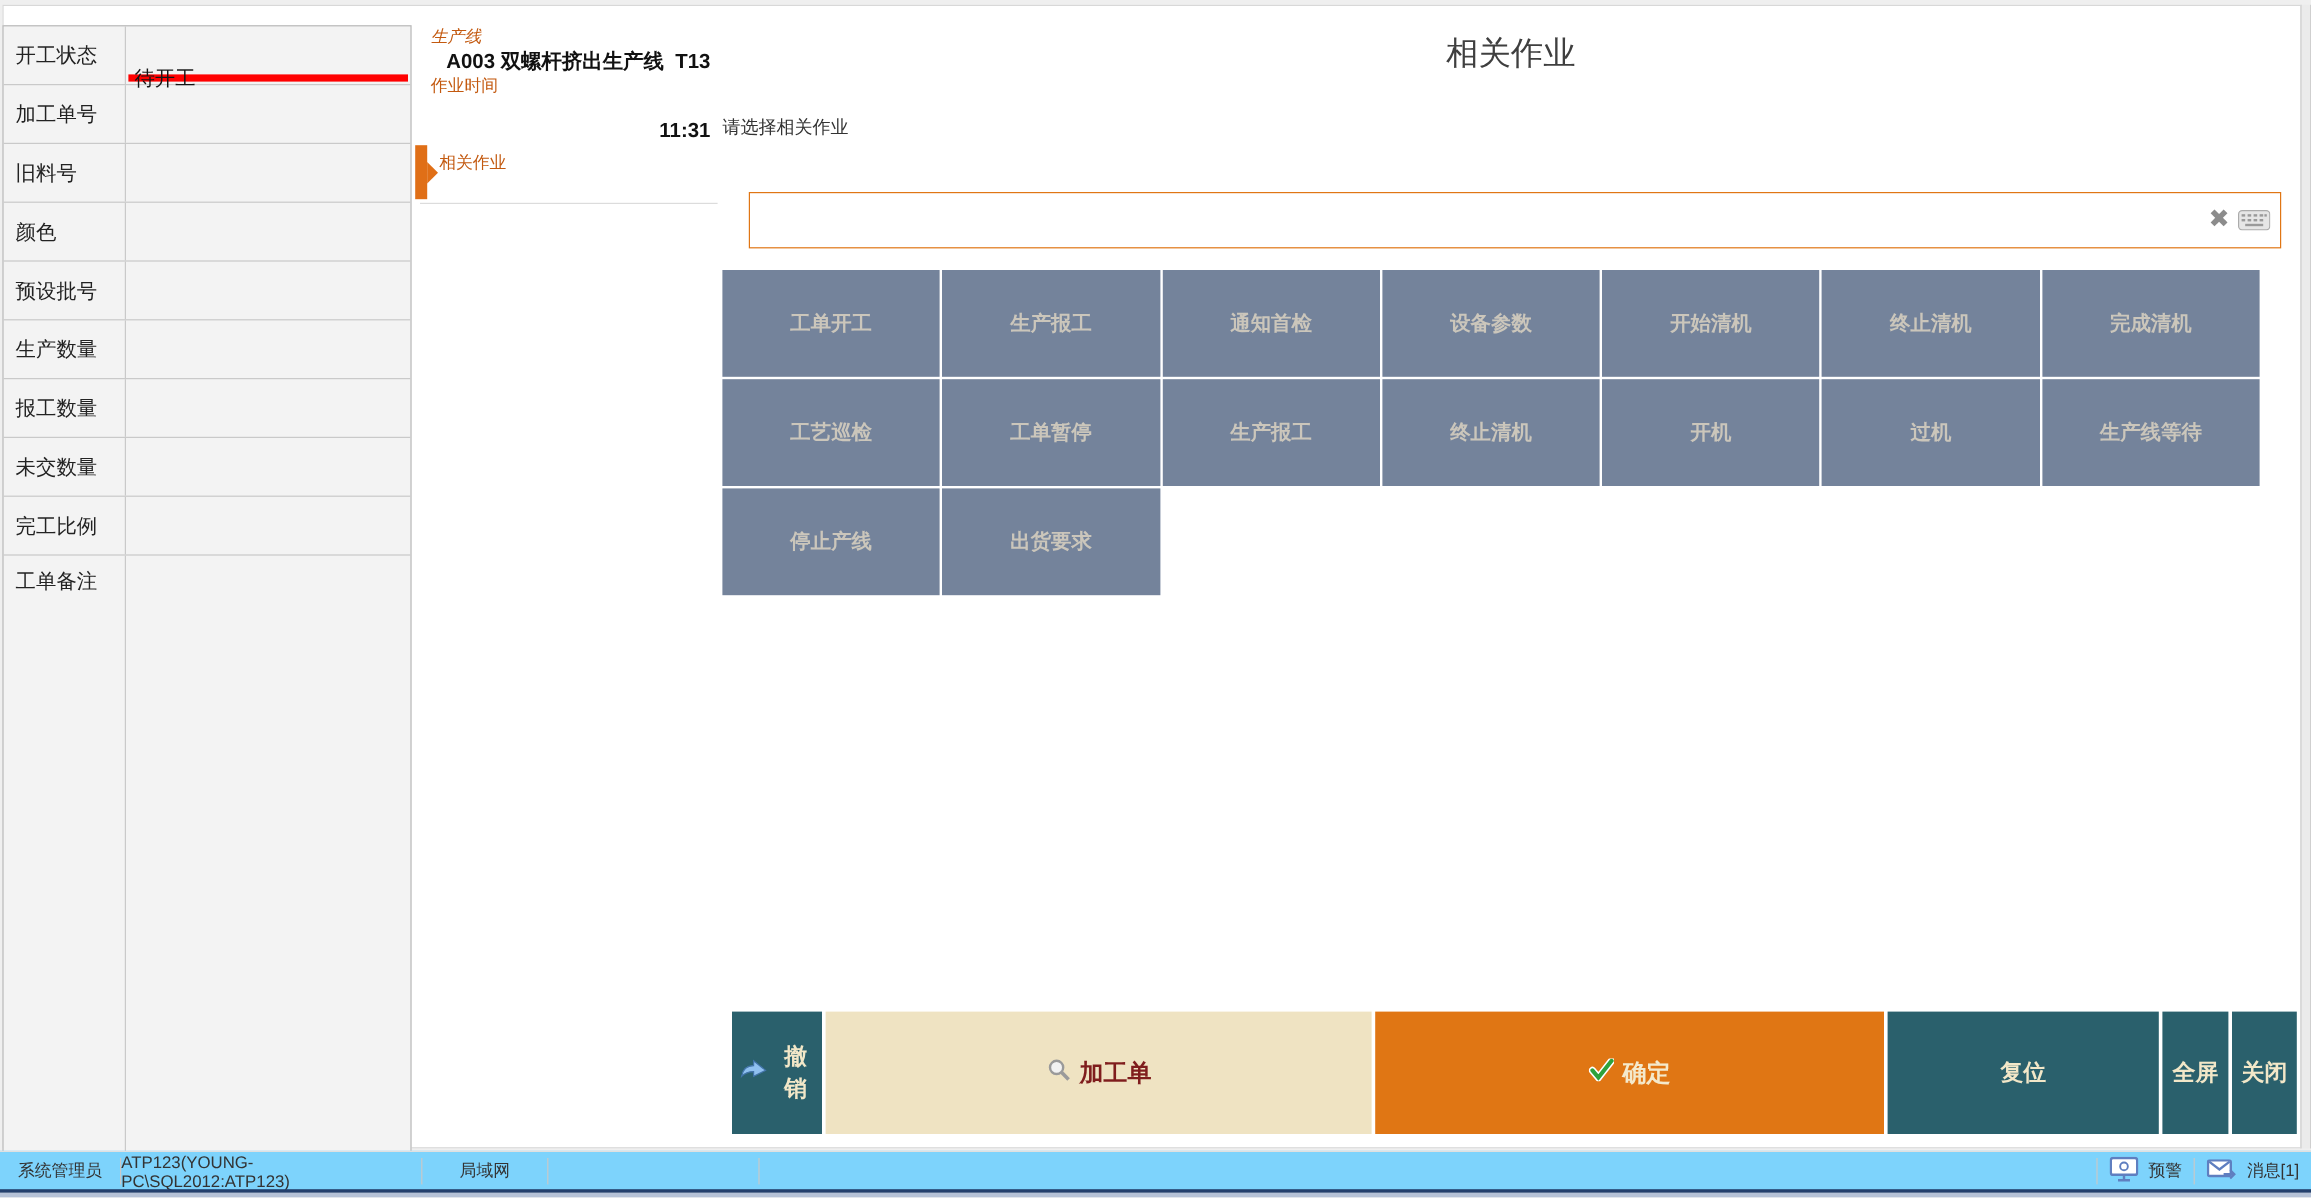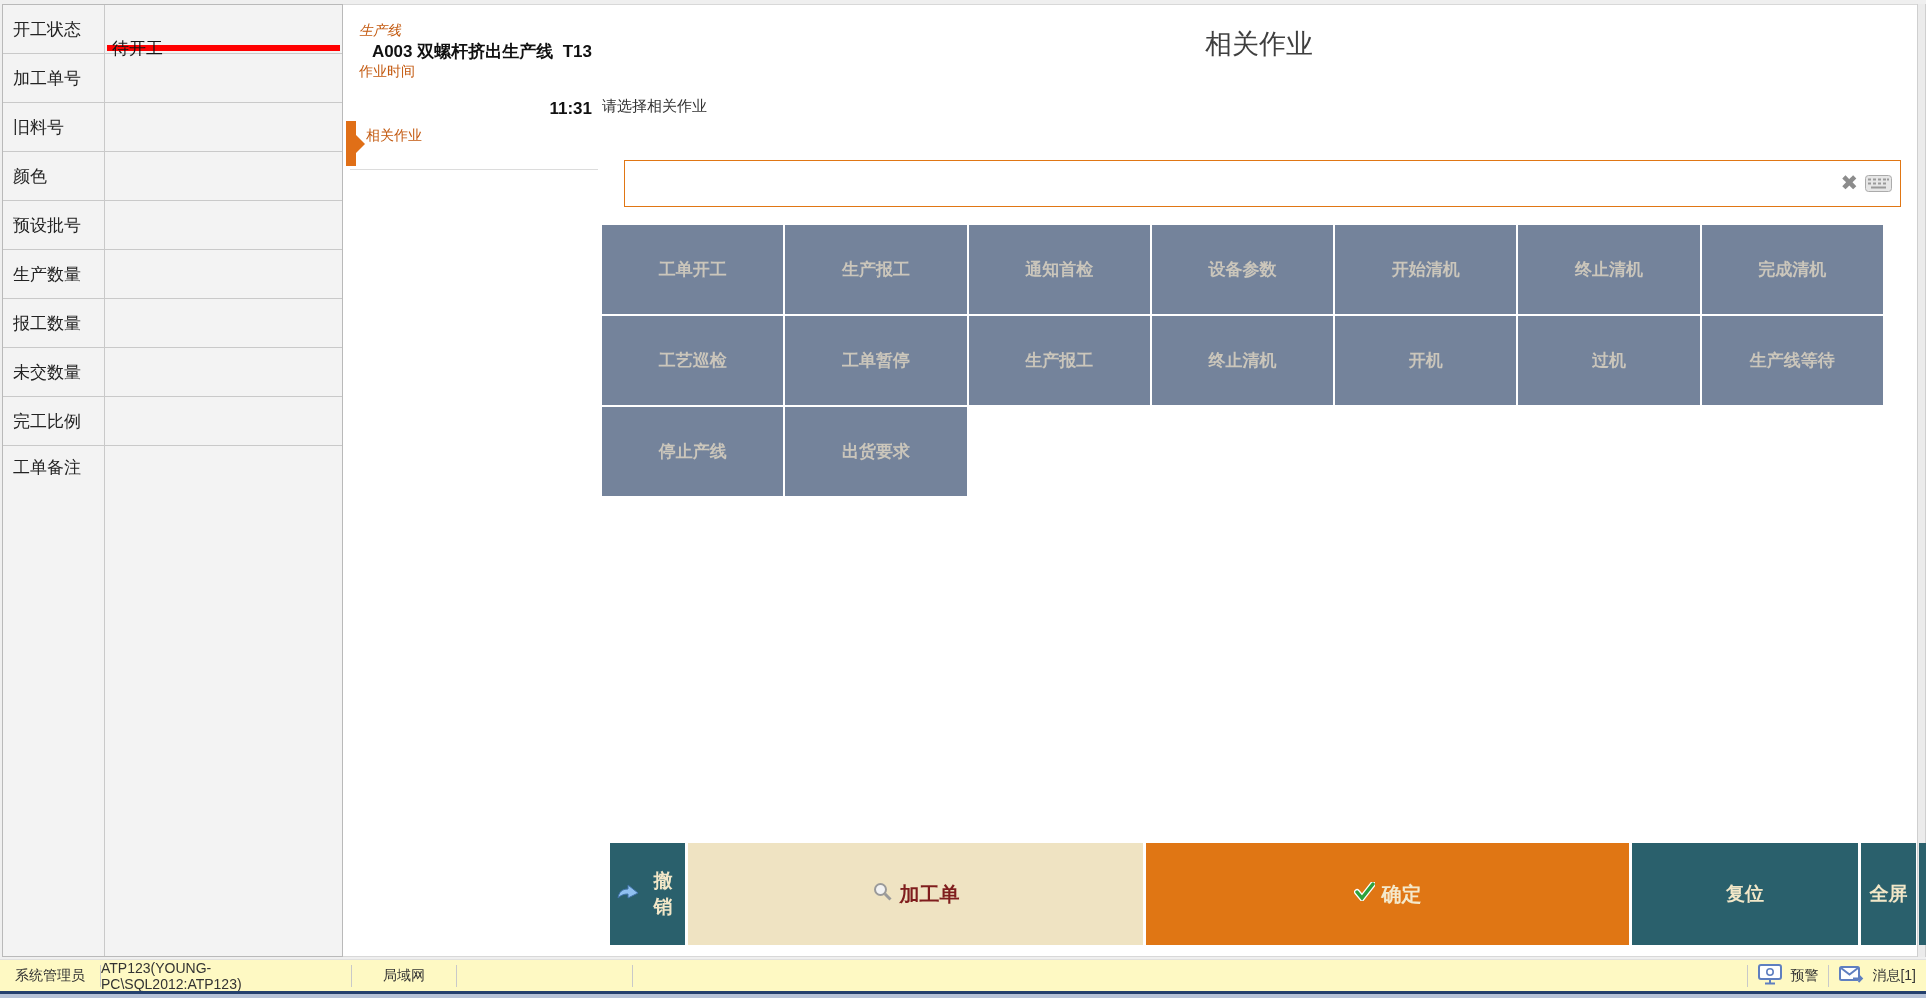--- a/index.html
+++ b/index.html
@@ -2,21 +2,21 @@
 <html><head>
 <meta charset="utf-8">
 <style>
   html,body{margin:0;padding:0;}
   body{font-family:"Liberation Sans","DejaVu Sans",sans-serif;}
   .app{position:relative;width:1926px;height:998px;background:#EFEFEF;overflow:hidden;}
   .content{position:absolute;left:2px;top:4px;width:1916px;height:953px;background:#FFFFFF;border:1px solid #D8D8D8;box-sizing:border-box;}
   .right-strip{position:absolute;left:1917px;top:4px;width:9px;height:953px;background:#EBEBEB;border-left:1px solid #CFCFCF;border-right:1px solid #CFCFCF;box-sizing:border-box;}
 
   
-  .sidebar{position:absolute;left:2px;top:4px;width:341px;height:953px;background:#F3F3F3;border:1px solid #B9B9B9;box-sizing:border-box;display:flex;flex-direction:column;}
+  .sidebar{position:absolute;left:2px;top:21px;width:341px;height:953px;background:#F3F3F3;border:1px solid #B9B9B9;box-sizing:border-box;display:flex;flex-direction:column;}
   .srow{display:flex;height:48px;border-bottom:1px solid #C9C9C9;flex:0 0 auto;}
   .srow.tall{flex:1 1 auto;height:auto;border-bottom:none;}
   .srow .lbl{width:102px;border-right:1px solid #C9C9C9;display:flex;align-items:center;padding-left:10px;font-size:17px;color:#222;box-sizing:border-box;}
   .srow.tall .lbl{align-items:flex-start;padding-top:10px;}
   .srow .val{flex:1;position:relative;font-size:17px;color:#222;}
   .val-red{position:absolute;left:2px;top:2px;right:2px;bottom:2px;background:#FF0000;display:flex;align-items:center;padding-left:5px;font-size:17px;color:#151515;}
 
   
   .mid-label{position:absolute;font-size:14px;color:#C3590F;}
   .mid-value{position:absolute;right:1334px;font-size:17px;font-weight:bold;color:#111;white-space:pre;text-align:center;}
@@ -34,24 +34,24 @@
 
   .action-grid{position:absolute;left:602px;top:225px;width:1281px;display:grid;grid-template-columns:repeat(7,1fr);gap:2px;}
   .action-btn{height:89px;background:#74839B;color:#CBC6BB;font-size:17px;font-weight:bold;display:flex;align-items:center;justify-content:center;border:none;cursor:pointer;font-family:inherit;}
 
   
   .bottom-bar{position:absolute;left:610px;top:843px;height:102px;display:flex;gap:3px;}
   .bbtn{display:flex;align-items:center;justify-content:center;gap:7px;font-weight:bold;cursor:pointer;border:none;font-family:inherit;}
   .bbtn.teal{background:#2A606C;color:#F2E7C8;font-size:19px;}
   .bbtn.beige{background:#EFE3C2;color:#7f1d1d;font-size:20px;}
   .bbtn.orange{background:#E07614;color:#F4E9CC;font-size:20px;}
-  .w-undo{width:75px;}.w-order{width:455px;}.w-confirm{width:483px;}.w-reset{width:226px;}.w-full{width:55px;}.w-close{width:54px;}
-
-  
-  .status-bar{position:absolute;left:0;top:959px;width:1926px;height:32px;background:#fef9c3;border-top:1px solid #E0E0E0;display:flex;align-items:center;font-size:14px;color:#333;}
+  .w-undo{width:75px;}.w-order{width:455px;}.w-confirm{width:424px;}.w-reset{width:226px;}.w-full{width:55px;}.w-close{width:54px;}
+
+  
+  .status-bar{position:absolute;left:0;top:959px;width:1926px;height:32px;background:#7dd3fc;border-top:1px solid #E0E0E0;display:flex;align-items:center;font-size:14px;color:#333;}
   .scell{height:22px;display:flex;align-items:center;justify-content:center;border-right:1px solid #C9C9C9;box-sizing:border-box;}
   .scell.c1{width:101px;}
   .scell.c2{width:251px;}
   .scell.c3{width:105px;}
   .scell.c4{width:176px;}
   .sspacer{flex:1;}
   .sright{height:22px;display:flex;align-items:center;gap:8px;padding:0 10px;border-left:1px solid #C9C9C9;cursor:pointer;}
   .statusline{position:absolute;left:0;top:991px;width:1926px;height:3px;background:#24406D;}
   .statusline2{position:absolute;left:0;top:994px;width:1926px;height:4px;background:#B6C2D7;}
 </style>

